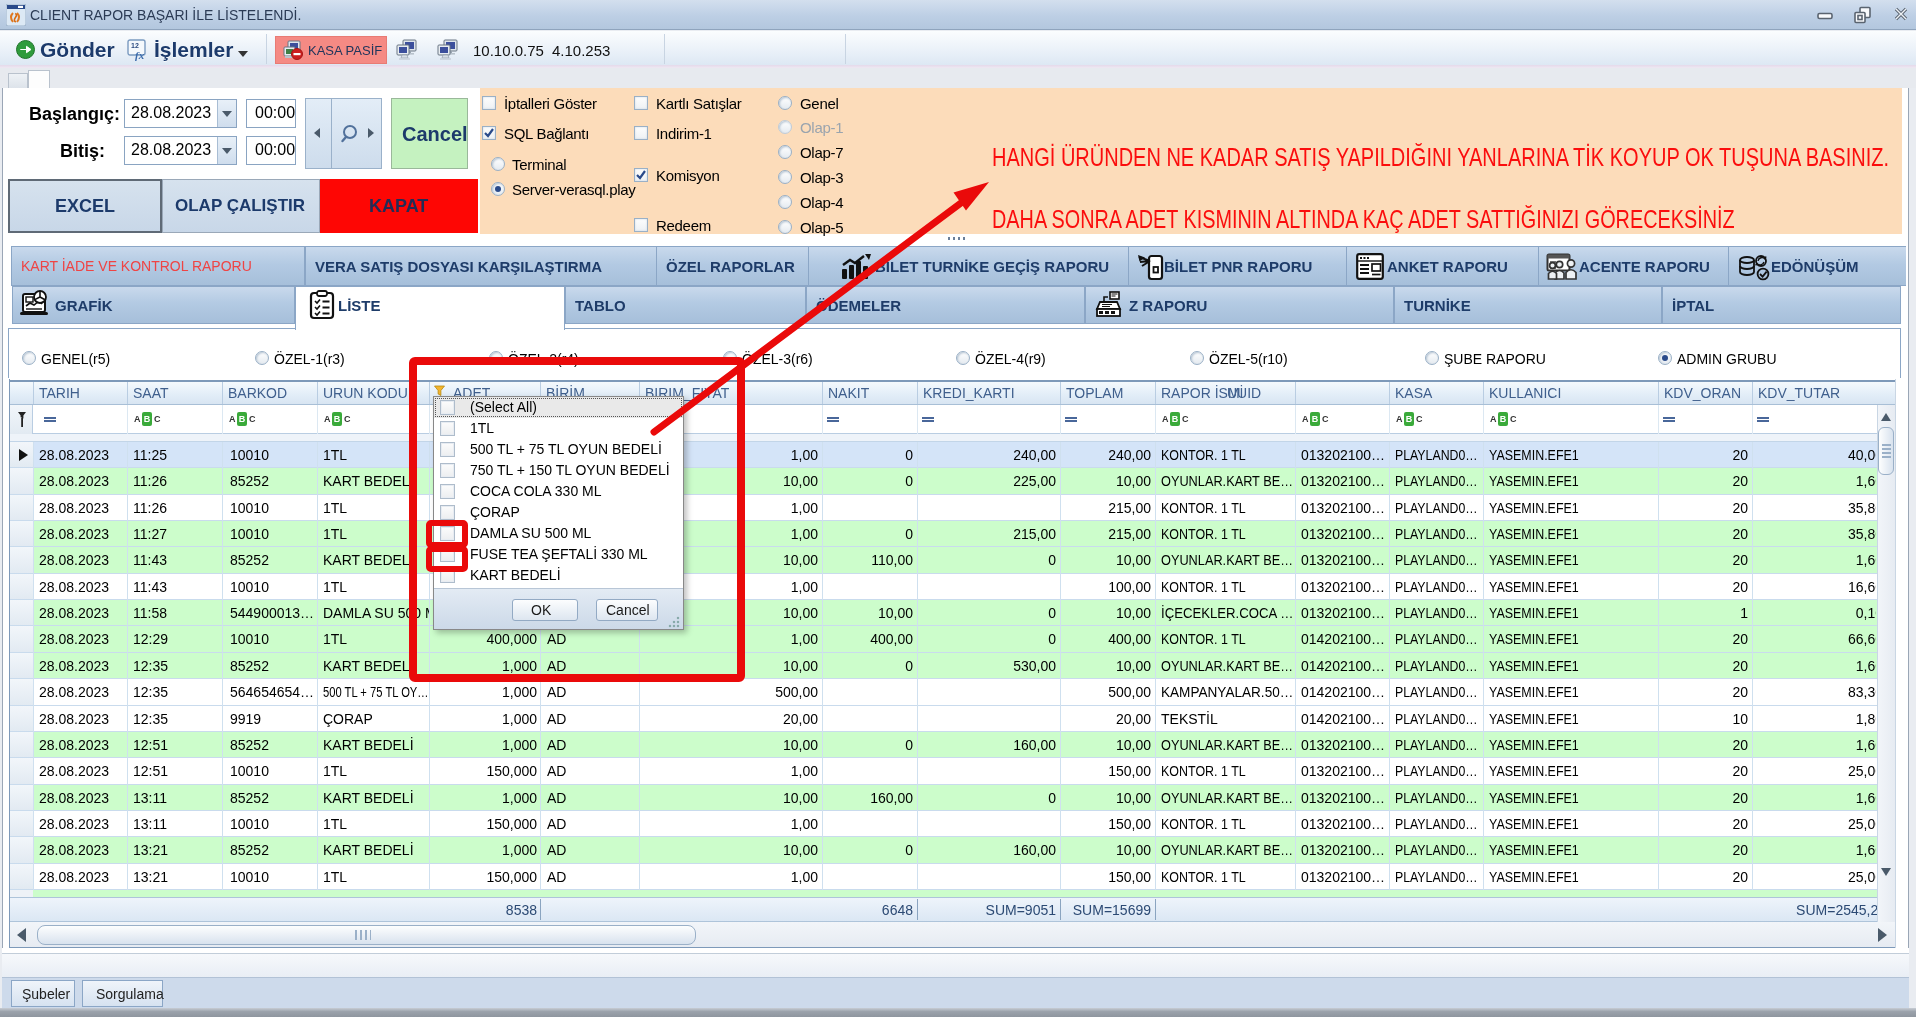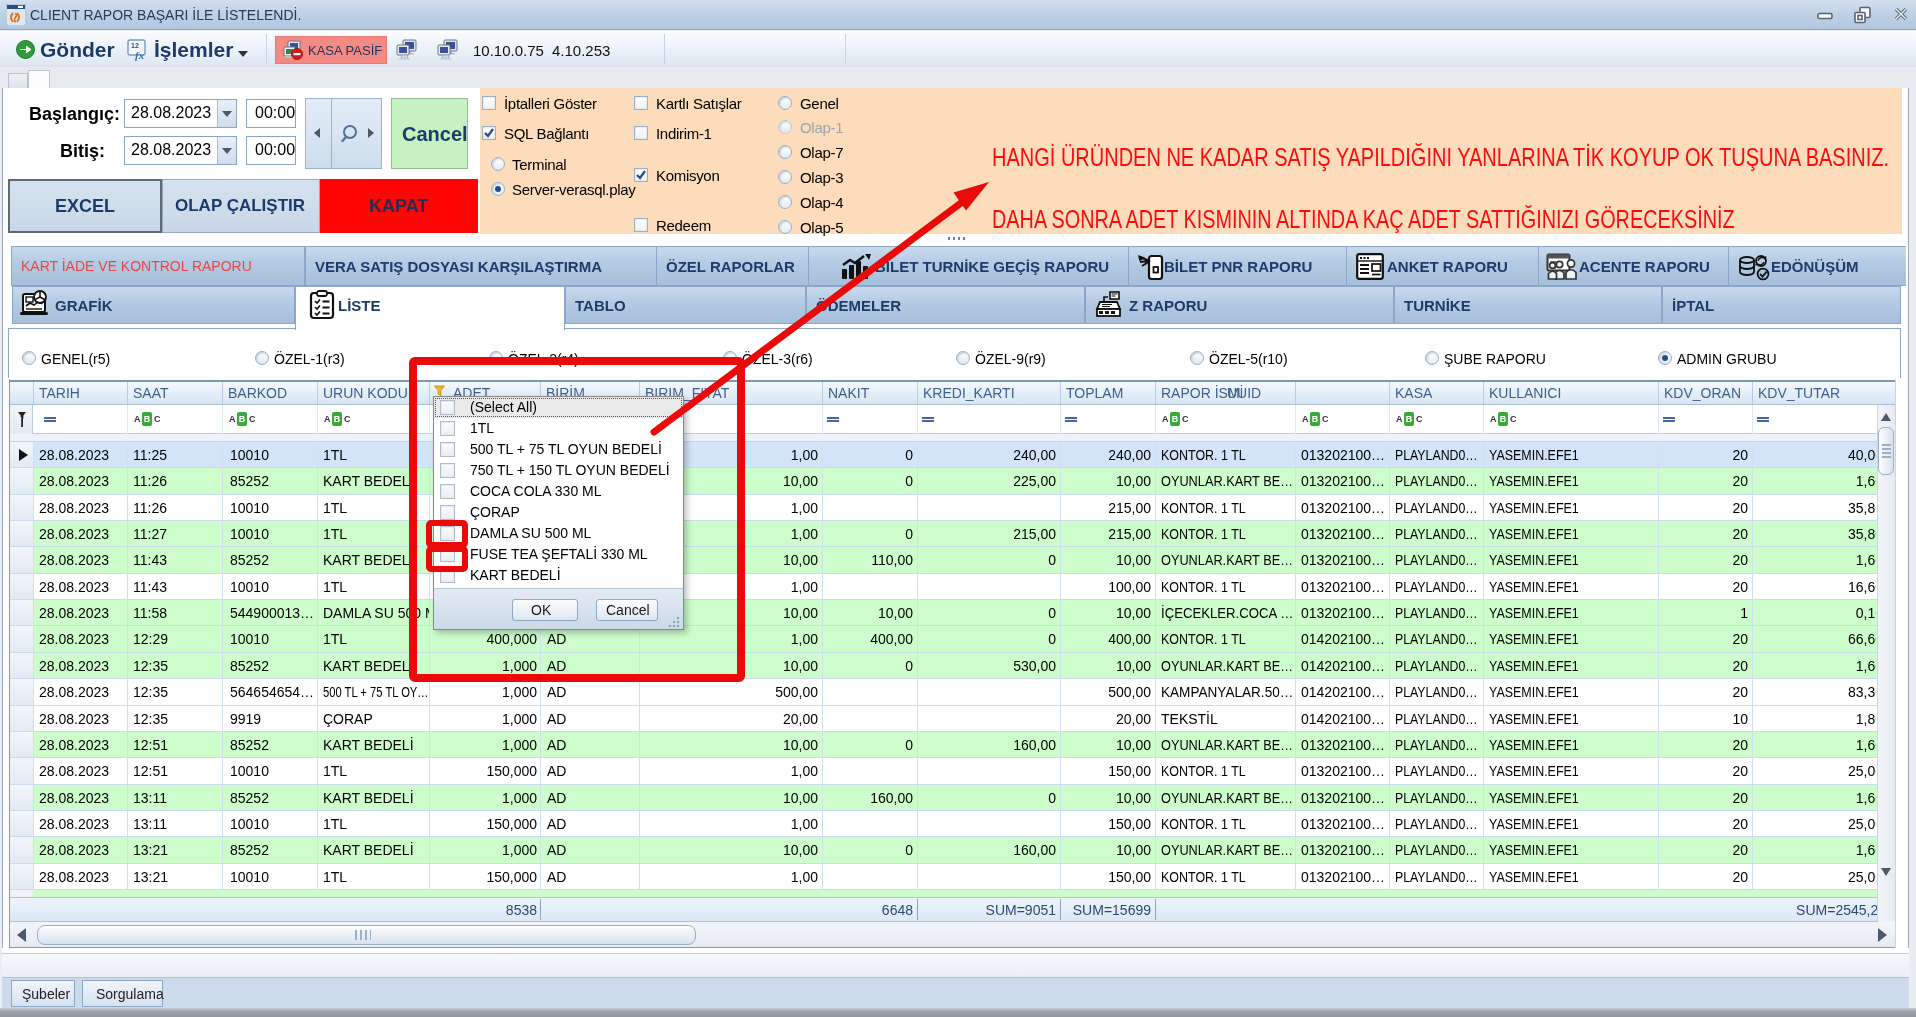--- a/index.html
+++ b/index.html
@@ -268,21 +268,21 @@
 <div class="a" style="left:8px;top:328px;width:1893px;height:50px;background:#fff;border:1px solid #8ba6c6;border-bottom:none;"></div>
 <div class="a" style="left:22px;top:351px;width:14px;height:14px;background:linear-gradient(#ffffff,#e4eaf0);border:1px solid #9ab0c6;border-radius:50%;box-shadow:inset 1px 1px 2px #b8c6d4;"></div>
 <div class="a txt" style="left:41px;top:351px;font-size:14px;color:#000;">GENEL(r5)</div>
 <div class="a" style="left:255px;top:351px;width:14px;height:14px;background:linear-gradient(#ffffff,#e4eaf0);border:1px solid #9ab0c6;border-radius:50%;box-shadow:inset 1px 1px 2px #b8c6d4;"></div>
 <div class="a txt" style="left:274px;top:351px;font-size:14px;color:#000;text-align:center;">ÖZEL-1(r3)</div>
 <div class="a" style="left:489px;top:351px;width:14px;height:14px;background:linear-gradient(#ffffff,#e4eaf0);border:1px solid #9ab0c6;border-radius:50%;box-shadow:inset 1px 1px 2px #b8c6d4;"></div>
 <div class="a txt" style="left:508px;top:351px;font-size:14px;color:#000;">ÖZEL-2(r4)</div>
 <div class="a" style="left:723px;top:351px;width:14px;height:14px;background:linear-gradient(#ffffff,#e4eaf0);border:1px solid #9ab0c6;border-radius:50%;box-shadow:inset 1px 1px 2px #b8c6d4;"></div>
 <div class="a txt" style="left:742px;top:351px;font-size:14px;color:#000;">ÖZEL-3(r6)</div>
 <div class="a" style="left:956px;top:351px;width:14px;height:14px;background:linear-gradient(#ffffff,#e4eaf0);border:1px solid #9ab0c6;border-radius:50%;box-shadow:inset 1px 1px 2px #b8c6d4;"></div>
-<div class="a txt" style="left:975px;top:351px;font-size:14px;color:#000;">ÖZEL-9(r9)</div>
+<div class="a txt" style="left:975px;top:351px;font-size:14px;color:#000;">ÖZEL-4(r9)</div>
 <div class="a" style="left:1190px;top:351px;width:14px;height:14px;background:linear-gradient(#ffffff,#e4eaf0);border:1px solid #9ab0c6;border-radius:50%;box-shadow:inset 1px 1px 2px #b8c6d4;"></div>
 <div class="a txt" style="left:1209px;top:351px;font-size:14px;color:#000;">ÖZEL-5(r10)</div>
 <div class="a" style="left:1425px;top:351px;width:14px;height:14px;background:linear-gradient(#ffffff,#e4eaf0);border:1px solid #9ab0c6;border-radius:50%;box-shadow:inset 1px 1px 2px #b8c6d4;"></div>
 <div class="a txt" style="left:1444px;top:351px;font-size:14px;color:#000;">ŞUBE RAPORU</div>
 <div class="a" style="left:1658px;top:351px;width:14px;height:14px;background:linear-gradient(#ffffff,#e4eaf0);border:1px solid #9ab0c6;border-radius:50%;box-shadow:inset 1px 1px 2px #b8c6d4;"></div>
 <div class="a" style="left:1662px;top:355px;width:6px;height:6px;background:#2a4a8a;border-radius:50%;"></div>
 <div class="a txt" style="left:1677px;top:351px;font-size:14px;color:#000;">ADMIN GRUBU</div>
 <div class="a" style="left:10px;top:380px;width:1885px;height:25px;background:linear-gradient(#f4f9fd,#e3eef8 55%,#d8e5f2);border-top:2px solid #7d99b9;border-bottom:1px solid #a8bfd6;"></div>
 <div class="a" style="left:33px;top:382px;width:1px;height:22px;background:#b9cde2;"></div>
 <div class="a txt" style="left:39px;top:385px;font-size:14px;color:#3f5f8d;">TARIH</div>

